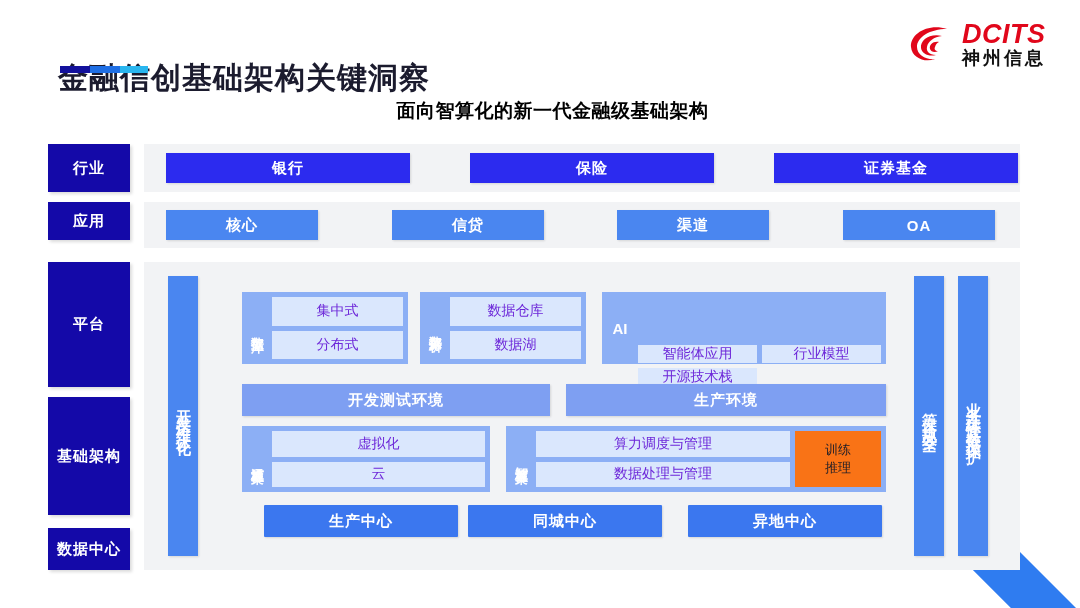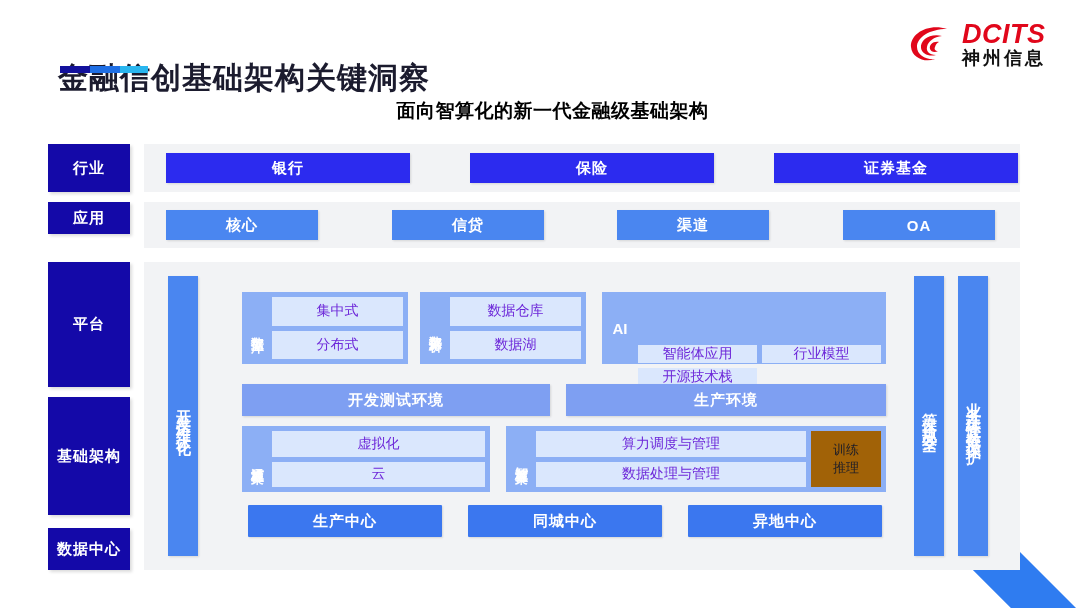--- a/index.html
+++ b/index.html
@@ -83,23 +83,23 @@
   }
 
   .ai-grid { flex: 1; display: grid; grid-template-columns: 1fr 1fr; grid-template-rows: 1fr 1fr; gap: 5px; margin-top: 48px; }
   .ai-label {
     color: #fff; font-size: 15px; font-weight: bold;
     display: flex; align-items: center; justify-content: center;
     flex: 0 0 auto; width: 26px;
   }
   .tworow { display: flex; flex-direction: column; gap: 5px; flex: 1; }
   .side-cell {
-    background: #a16207; color: #1d1d28; font-size: 13px; line-height: 1.35;
+    background: #f97316; color: #1d1d28; font-size: 13px; line-height: 1.35;
     display: flex; align-items: center; justify-content: center; text-align: center;
-    flex: 0 0 auto; width: 70px;
+    flex: 0 0 auto; width: 86px;
   }
 </style>
 </head>
 <body>
 
 <div id="slide">
 
   <div class="corner">
     <i class="s5"></i>
     <i class="s4"></i>
@@ -125,21 +125,21 @@
     </div>
     <div class="logo-text">
       <div class="logo-en">DCITS</div>
       <div class="logo-cn">神州信息</div>
     </div>
   </div>
 
   <div class="subtitle">面向智算化的新一代金融级基础架构</div>
 
   <div class="sidelabel" style="left:48px; top:144px; width:82px; height:48px;">行业</div>
-  <div class="sidelabel" style="left:48px; top:202px; width:82px; height:32px;">应用</div>
+  <div class="sidelabel" style="left:48px; top:202px; width:82px; height:38px;">应用</div>
   <div class="sidelabel" style="left:48px; top:262px; width:82px; height:125px;">平台</div>
   <div class="sidelabel" style="left:48px; top:397px; width:82px; height:118px;">基础架构</div>
   <div class="sidelabel" style="left:48px; top:528px; width:82px; height:42px;">数据中心</div>
 
   <div class="rowbox" style="left:144px; top:144px; width:876px; height:48px;">
     <div class="chip chip-industry" style="left:22px; top:9px; width:244px; height:30px;">银行</div>
     <div class="chip chip-industry" style="left:326px; top:9px; width:244px; height:30px;">保险</div>
     <div class="chip chip-industry" style="left:630px; top:9px; width:244px; height:30px;">证券基金</div>
   </div>
 
@@ -200,17 +200,17 @@
       <div class="cell">数据处理与管理</div>
     </div>
     <div class="side-cell">
       <span style="display:flex;flex-direction:column;">
         <span>训练</span>
         <span>推理</span>
       </span>
     </div>
   </div>
 
-  <div class="chip chip-center" style="left:248px; top:505px; width:194px; height:32px;">生产中心</div>
+  <div class="chip chip-center" style="left:264px; top:505px; width:194px; height:32px;">生产中心</div>
   <div class="chip chip-center" style="left:468px; top:505px; width:194px; height:32px;">同城中心</div>
   <div class="chip chip-center" style="left:688px; top:505px; width:194px; height:32px;">异地中心</div>
 
 </div>
 
 </body></html>

